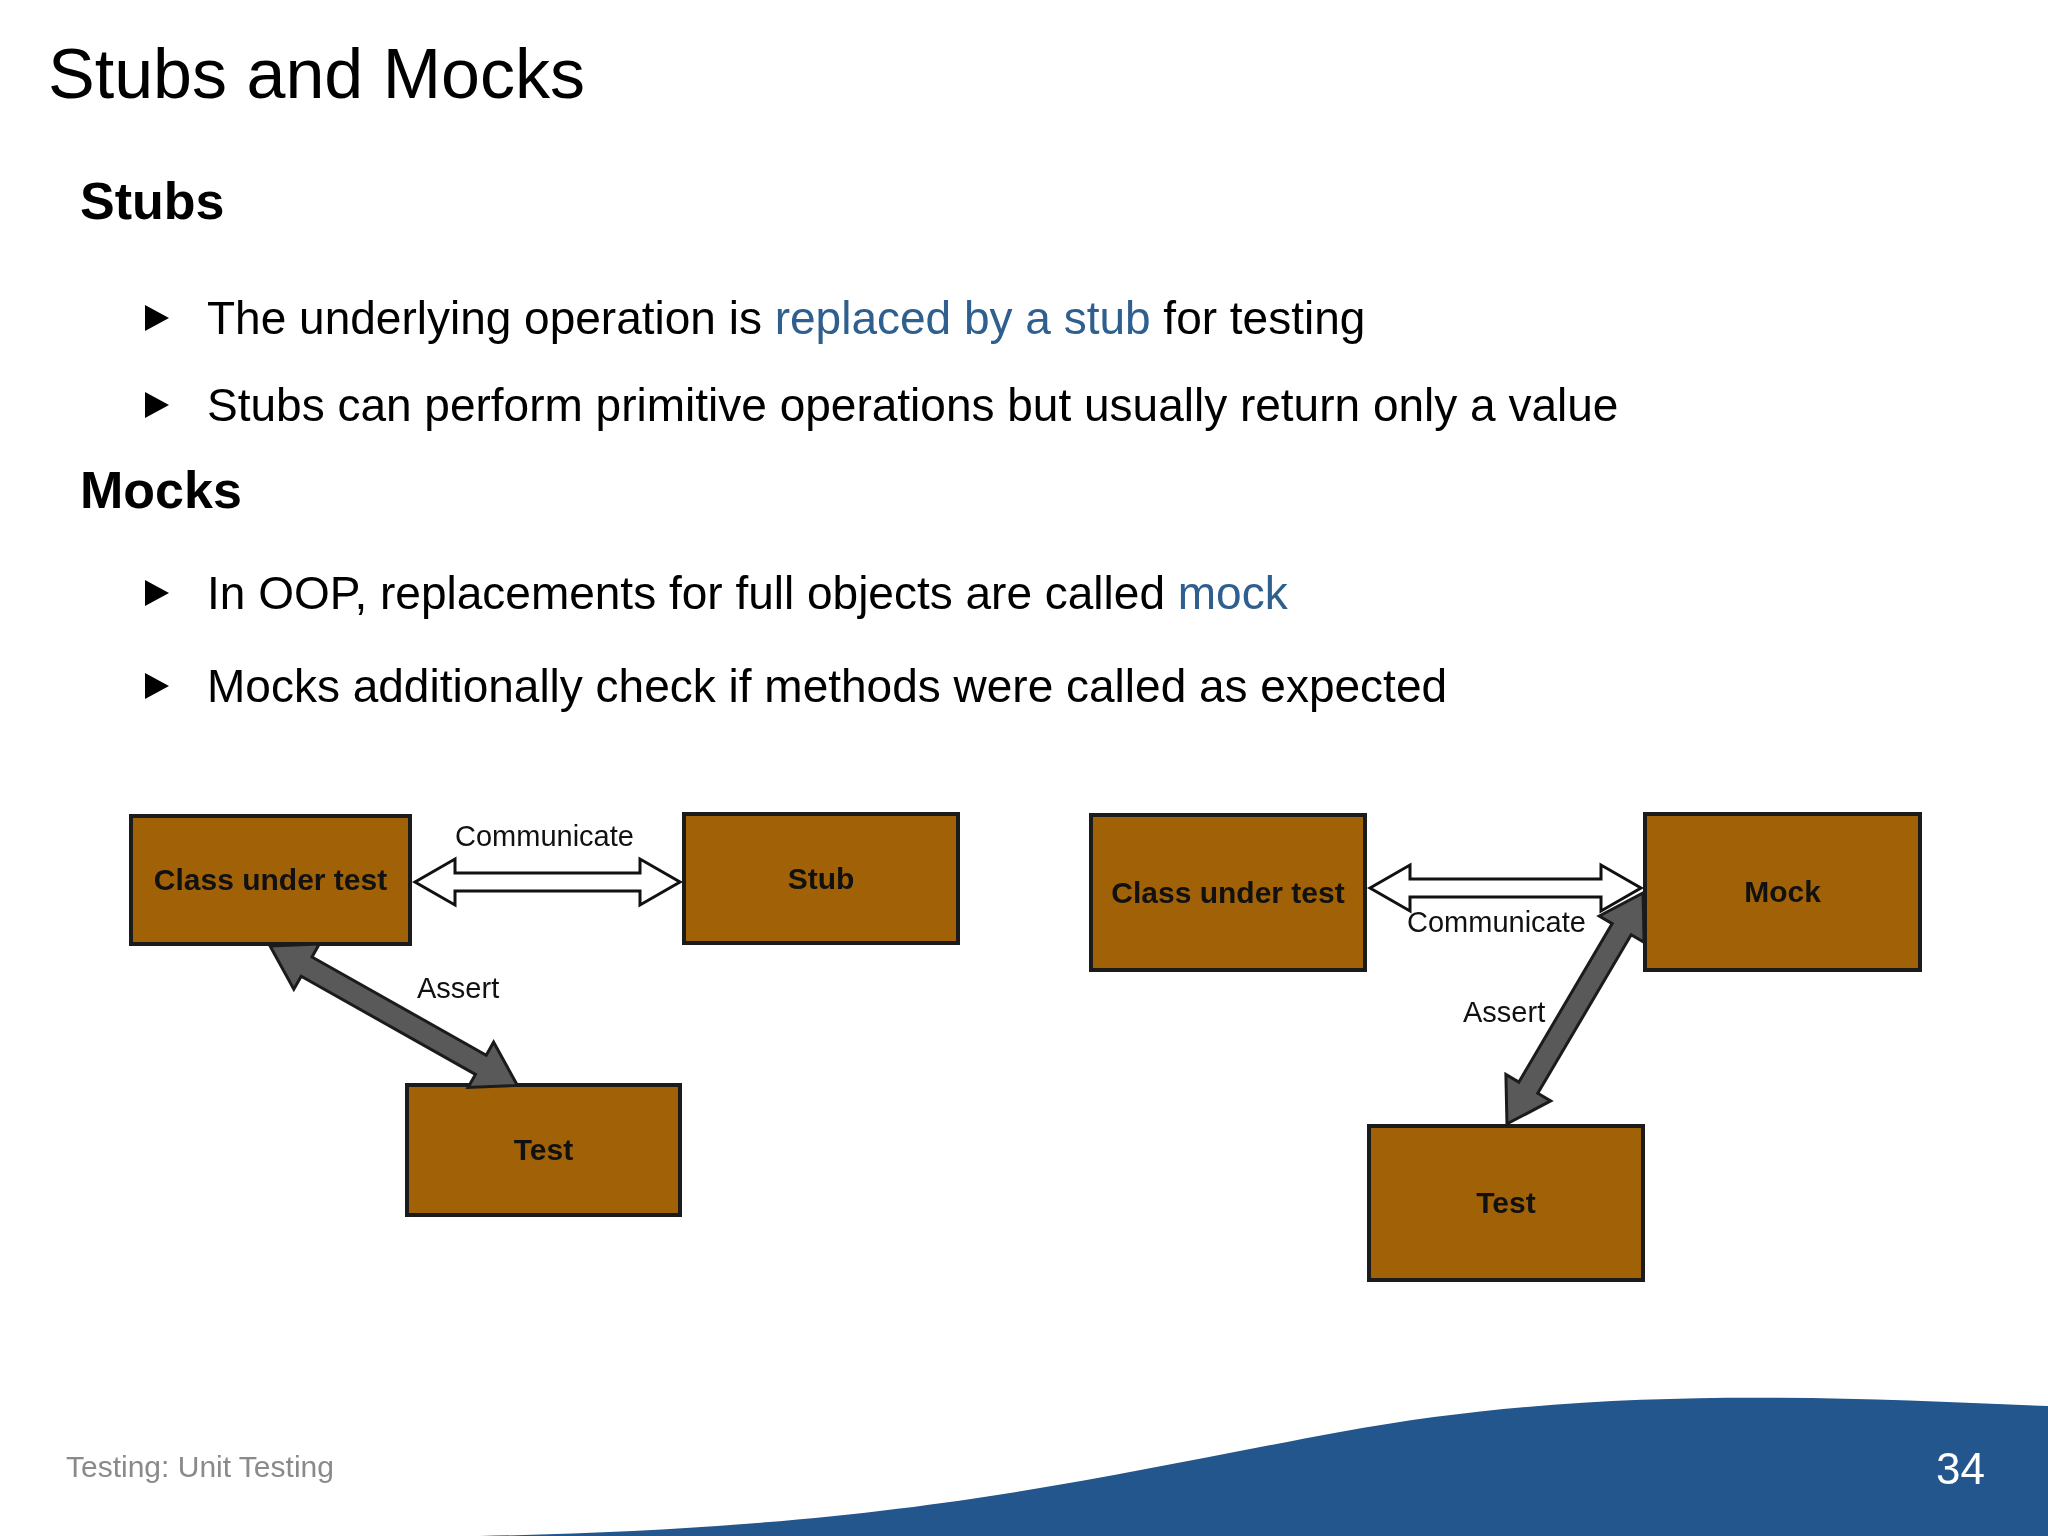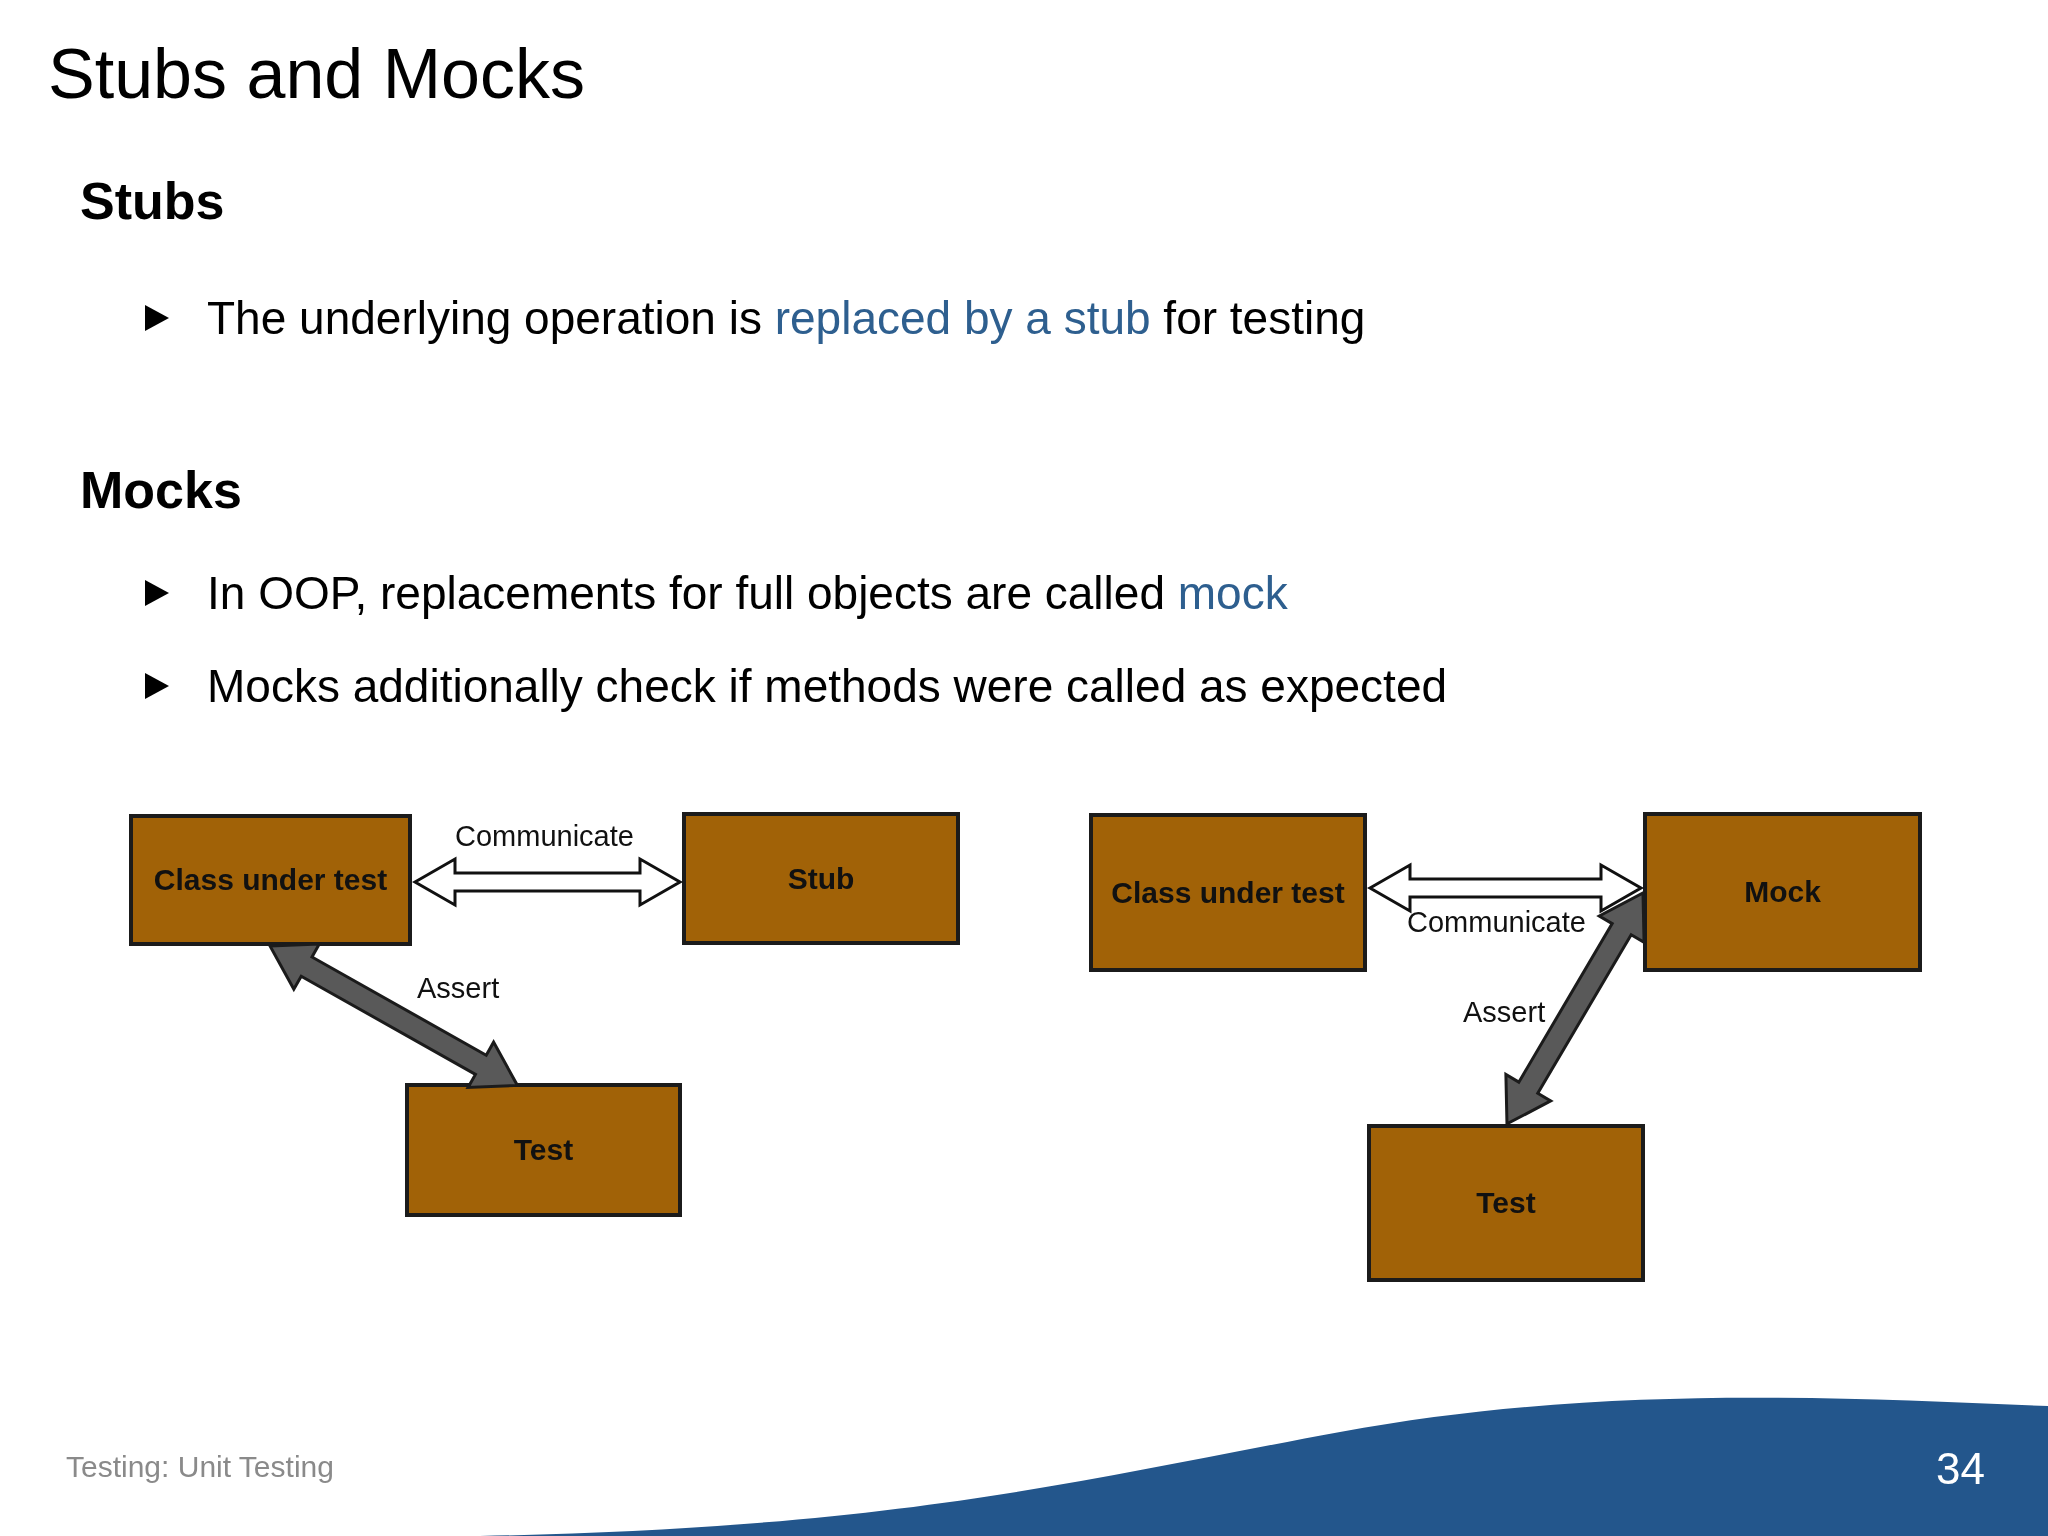--- a/index.html
+++ b/index.html
@@ -66,20 +66,24 @@
 
   <div class="title">Stubs and Mocks</div>
 
   <div class="heading" id="heading-stubs">Stubs</div>
 
   <div class="bullet" id="bullet-1">
     <span class="tri"></span>
     <span class="btext"><span>The underlying operation is </span><span class="link">replaced by a stub</span><span> for testing</span></span>
   </div>
 
+  <div class="bullet" id="bullet-2">
+    <span class="tri"></span>
+    <span class="btext"><span>Stubs can perform primitive operations but usually return only a value</span></span>
+  </div>
 
   <div class="heading" id="heading-mocks">Mocks</div>
 
   <div class="bullet" id="bullet-3">
     <span class="tri"></span>
     <span class="btext"><span>In OOP, replacements for full objects are called </span><span class="link">mock</span><span></span></span>
   </div>
 
   <div class="bullet" id="bullet-4">
     <span class="tri"></span>

